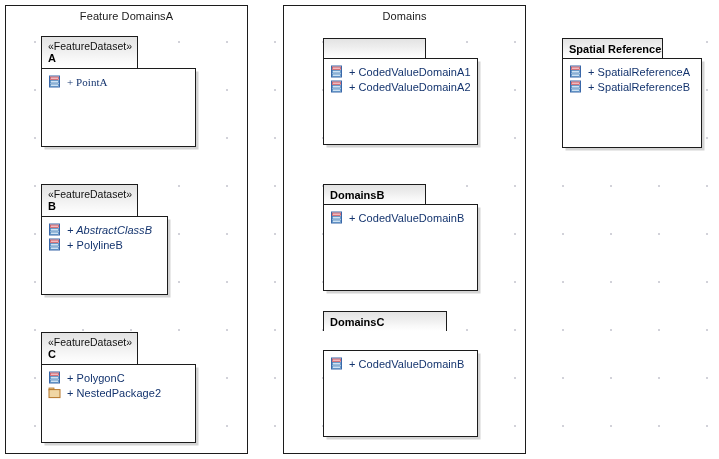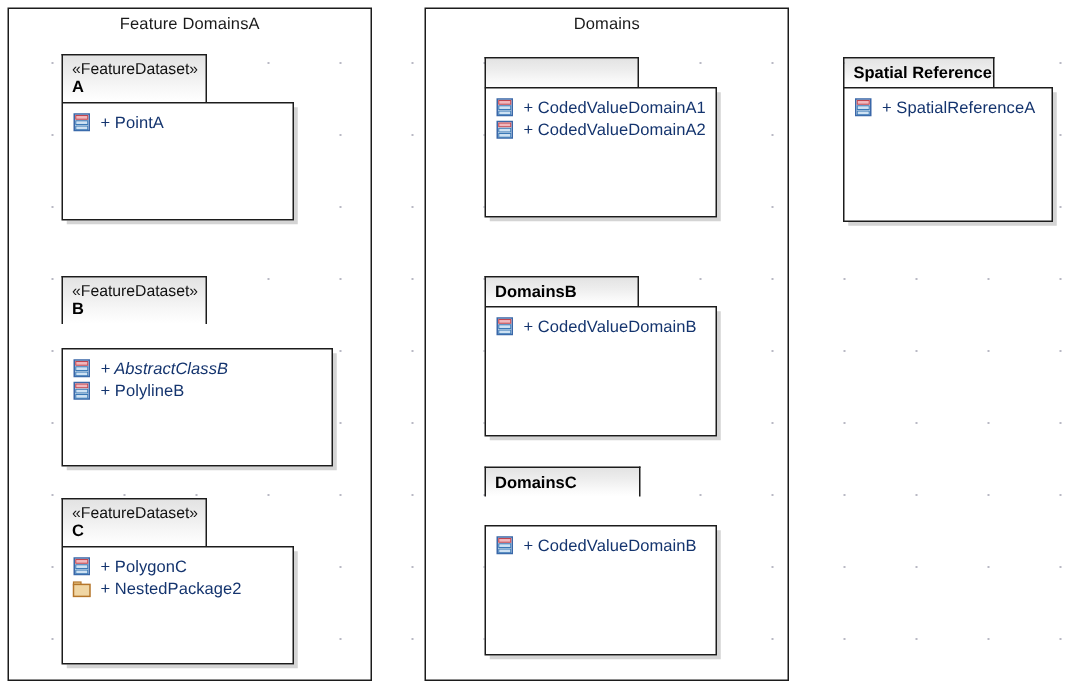--- a/index.html
+++ b/index.html
@@ -125,41 +125,41 @@
 
   <div class="frame" style="left:283px; top:5px; width:243px; height:449px;">
     <div class="frame-title">Domains</div>
   </div>
 
   <div class="pkg">
     <div class="pkg-tab shadow" style="left:41px; top:36px; width:97px; height:32px;">
       <div class="stereo">«FeatureDataset»</div>
       <div class="pkg-name">A</div>
     </div>
-    <div class="pkg-body" style="left:41px; top:68px; width:155px; height:79px;">
+    <div class="pkg-body" style="left:41px; top:68px; width:155px; height:79px;font-family:Liberation Serif, serif;">
       <div class="member">
         <span class="icon">
           <svg viewBox="0 0 13 13" width="13" height="13">
             <rect x="1.5" y="1" width="10" height="11" fill="#ffffff" stroke="#3a67a8" stroke-width="1"></rect>
             <rect x="2.5" y="2" width="8" height="2.5" fill="#f2b8bd" stroke="#c0454f" stroke-width="0.7"></rect>
             <rect x="2.5" y="5.5" width="8" height="2.5" fill="#cfe2f3" stroke="#3a78b5" stroke-width="0.7"></rect>
             <rect x="2.5" y="9" width="8" height="2.5" fill="#cfe2f3" stroke="#3a78b5" stroke-width="0.7"></rect>
           </svg>
         </span>
         <span class="member-label">+ PointA</span>
       </div>
     </div>
   </div>
 
   <div class="pkg">
     <div class="pkg-tab shadow" style="left:41px; top:184px; width:97px; height:32px;">
       <div class="stereo">«FeatureDataset»</div>
       <div class="pkg-name">B</div>
     </div>
-    <div class="pkg-body" style="left:41px; top:216px; width:181px; height:79px;margin-top:16px;">
+    <div class="pkg-body" style="left:41px; top:216px; width:127px; height:79px;">
       <div class="member">
         <span class="icon">
           <svg viewBox="0 0 13 13" width="13" height="13">
             <rect x="1.5" y="1" width="10" height="11" fill="#ffffff" stroke="#3a67a8" stroke-width="1"></rect>
             <rect x="2.5" y="2" width="8" height="2.5" fill="#f2b8bd" stroke="#c0454f" stroke-width="0.7"></rect>
             <rect x="2.5" y="5.5" width="8" height="2.5" fill="#cfe2f3" stroke="#3a78b5" stroke-width="0.7"></rect>
             <rect x="2.5" y="9" width="8" height="2.5" fill="#cfe2f3" stroke="#3a78b5" stroke-width="0.7"></rect>
           </svg>
         </span>
         <span class="member-label italic">+ AbstractClassB</span>
@@ -250,21 +250,21 @@
             <rect x="2.5" y="5.5" width="8" height="2.5" fill="#cfe2f3" stroke="#3a78b5" stroke-width="0.7"></rect>
             <rect x="2.5" y="9" width="8" height="2.5" fill="#cfe2f3" stroke="#3a78b5" stroke-width="0.7"></rect>
           </svg>
         </span>
         <span class="member-label">+ CodedValueDomainB</span>
       </div>
     </div>
   </div>
 
   <div class="pkg">
-    <div class="pkg-tab shadow" style="left:323px; top:311px; width:104px; height:20px; padding-top:4px;">
+    <div class="pkg-tab shadow" style="left:323px; top:311px; width:124px; height:20px; padding-top:4px;">
       <div class="pkg-name plain">DomainsC</div>
     </div>
     <div class="pkg-body" style="left:323px; top:350px; width:155px; height:87px;">
       <div class="member">
         <span class="icon">
           <svg viewBox="0 0 13 13" width="13" height="13">
             <rect x="1.5" y="1" width="10" height="11" fill="#ffffff" stroke="#3a67a8" stroke-width="1"></rect>
             <rect x="2.5" y="2" width="8" height="2.5" fill="#f2b8bd" stroke="#c0454f" stroke-width="0.7"></rect>
             <rect x="2.5" y="5.5" width="8" height="2.5" fill="#cfe2f3" stroke="#3a78b5" stroke-width="0.7"></rect>
             <rect x="2.5" y="9" width="8" height="2.5" fill="#cfe2f3" stroke="#3a78b5" stroke-width="0.7"></rect>
@@ -284,16 +284,27 @@
         <span class="icon">
           <svg viewBox="0 0 13 13" width="13" height="13">
             <rect x="1.5" y="1" width="10" height="11" fill="#ffffff" stroke="#3a67a8" stroke-width="1"></rect>
             <rect x="2.5" y="2" width="8" height="2.5" fill="#f2b8bd" stroke="#c0454f" stroke-width="0.7"></rect>
             <rect x="2.5" y="5.5" width="8" height="2.5" fill="#cfe2f3" stroke="#3a78b5" stroke-width="0.7"></rect>
             <rect x="2.5" y="9" width="8" height="2.5" fill="#cfe2f3" stroke="#3a78b5" stroke-width="0.7"></rect>
           </svg>
         </span>
         <span class="member-label">+ SpatialReferenceA</span>
       </div>
+      <div class="member">
+        <span class="icon">
+          <svg viewBox="0 0 13 13" width="13" height="13">
+            <rect x="1.5" y="1" width="10" height="11" fill="#ffffff" stroke="#3a67a8" stroke-width="1"></rect>
+            <rect x="2.5" y="2" width="8" height="2.5" fill="#f2b8bd" stroke="#c0454f" stroke-width="0.7"></rect>
+            <rect x="2.5" y="5.5" width="8" height="2.5" fill="#cfe2f3" stroke="#3a78b5" stroke-width="0.7"></rect>
+            <rect x="2.5" y="9" width="8" height="2.5" fill="#cfe2f3" stroke="#3a78b5" stroke-width="0.7"></rect>
+          </svg>
+        </span>
+        <span class="member-label">+ SpatialReferenceB</span>
+      </div>
     </div>
   </div>
 
 </div>
 
 </body></html>

